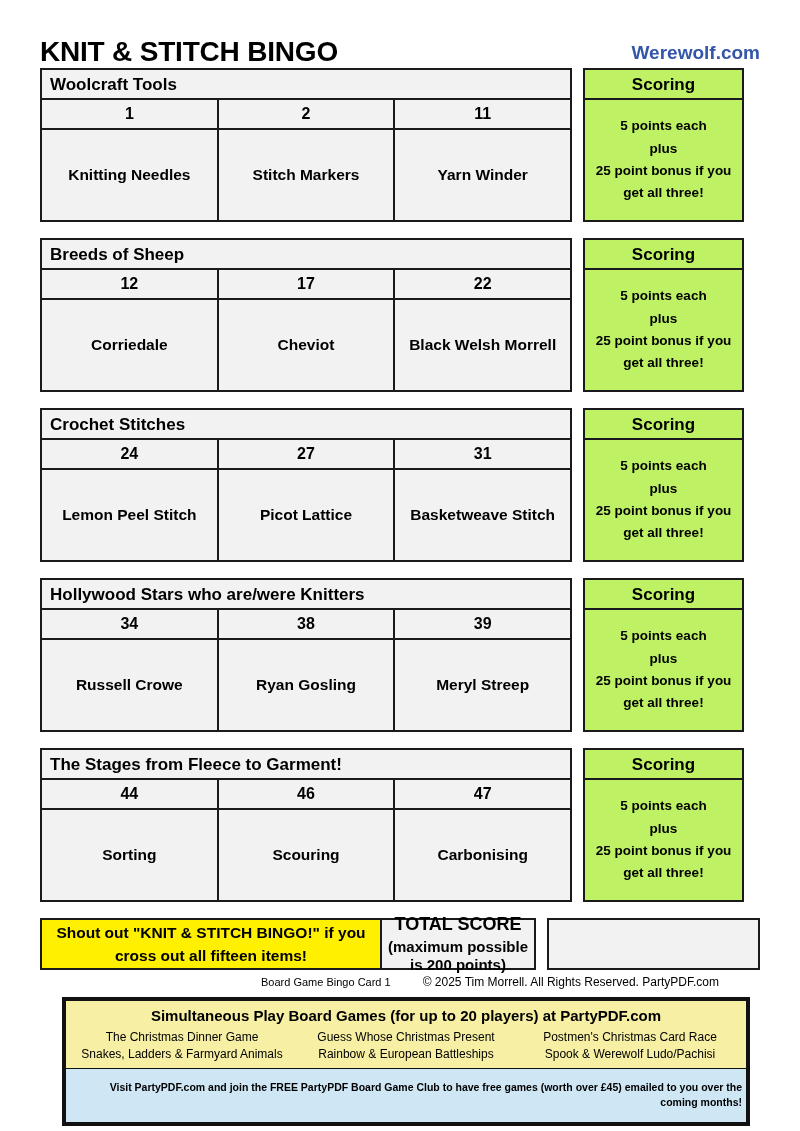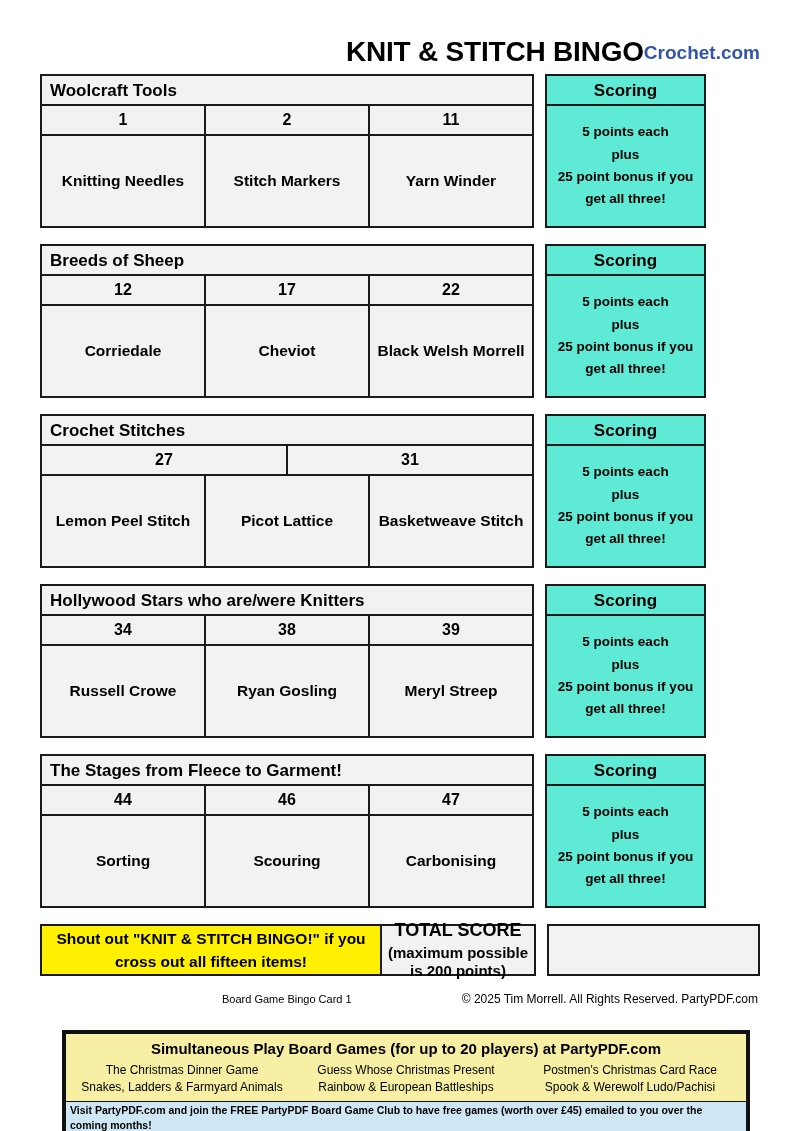--- a/index.html
+++ b/index.html
@@ -21,22 +21,22 @@
     box-sizing: border-box;
     padding: 0 40px;
   }
 
   
   .header {
     position: relative;
     height: 68px;
     display: flex;
     align-items: flex-end;
-    justify-content: flex-end;
-    padding-bottom: 6px;
+    justify-content: space-between;
+    padding-bottom: 0;
   }
   .title {
     font-size: 28px;
     font-weight: bold;
     letter-spacing: -0.2px;
     line-height: 1;
     margin-bottom: 2px;
     white-space: nowrap;
   }
   .brand {
@@ -48,21 +48,21 @@
     white-space: nowrap;
   }
 
   
   .block {
     display: flex;
     margin-bottom: 16px;
     align-items: stretch;
   }
   .block-left {
-    width: 494px;
+    width: 532px;
     display: flex;
     flex-direction: column;
     border: 2px solid #1a1a1a;
     box-sizing: border-box;
     background: #f2f2f2;
   }
   .cat-title {
     height: 30px;
     line-height: 30px;
     padding-left: 8px;
@@ -102,21 +102,21 @@
     line-height: 1.35;
   }
 
   .block-right {
     width: 161px;
     margin-left: 11px;
     display: flex;
     flex-direction: column;
     border: 2px solid #1a1a1a;
     box-sizing: border-box;
-    background: #5eead4;
+    background: #bef264;
   }
   .scoring-head {
     height: 30px;
     line-height: 30px;
     text-align: center;
     font-size: 17px;
     font-weight: bold;
     border-bottom: 2px solid #1a1a1a;
     box-sizing: border-box;
   }
@@ -185,33 +185,33 @@
     flex: 1;
     margin-left: 11px;
     border: 2px solid #1a1a1a;
     box-sizing: border-box;
     background: #f2f2f2;
   }
 
   
   .footer-line {
     display: flex;
-    justify-content: space-between;
+    justify-content: center;
     align-items: baseline;
     font-size: 11px;
-    margin-top: 16px;
+    margin-top: 5px;
     padding: 0 2px;
     gap: 32px;
   }
   .footer-left { margin-left: 180px; }
   .footer-right { font-size: 12px; }
 
   
   .promo {
-    margin-top: 24px;
+    margin-top: 8px;
     margin-left: 22px;
     margin-right: 10px;
     border: 4px solid #111111;
     background: #f7efa4;
     box-sizing: border-box;
     padding: 4px 0 0 0;
   }
   .promo-head {
     text-align: center;
     font-size: 15px;
@@ -224,35 +224,35 @@
     grid-template-columns: 1fr 1fr 1fr;
     font-size: 12px;
     line-height: 1.45;
     text-align: center;
     padding: 0 6px 4px 6px;
     column-gap: 4px;
   }
   .promo-foot {
     background: #cfe7f5;
     border-top: 1px solid #111111;
-    text-align: left;
+    text-align: right;
     font-size: 10.5px;
     font-weight: bold;
     line-height: 1.5;
-    padding: 1px 4px;
+    padding: 11px 4px;
   }
 </style>
 </head>
 <body>
 
 <div class="page">
 
   <div class="header">
     <div class="title">KNIT &amp; STITCH BINGO</div>
-    <div class="brand">Crochet.com</div>
+    <div class="brand">Werewolf.com</div>
   </div>
 
   <div class="block">
     <div class="block-left">
       <div class="cat-title">Woolcraft Tools</div>
       <div class="num-row">
         <div class="num-cell">1</div>
         <div class="num-cell">2</div>
         <div class="num-cell">11</div>
       </div>
@@ -295,20 +295,21 @@
         <span>25 point bonus if you</span>
         <span>get all three!</span>
       </div>
     </div>
   </div>
 
   <div class="block">
     <div class="block-left">
       <div class="cat-title">Crochet Stitches</div>
       <div class="num-row">
+        <div class="num-cell">24</div>
         <div class="num-cell">27</div>
         <div class="num-cell">31</div>
       </div>
       <div class="item-row">
         <div class="item-cell">Lemon Peel Stitch</div>
         <div class="item-cell">Picot Lattice</div>
         <div class="item-cell">Basketweave Stitch</div>
       </div>
     </div>
     <div class="block-right">

